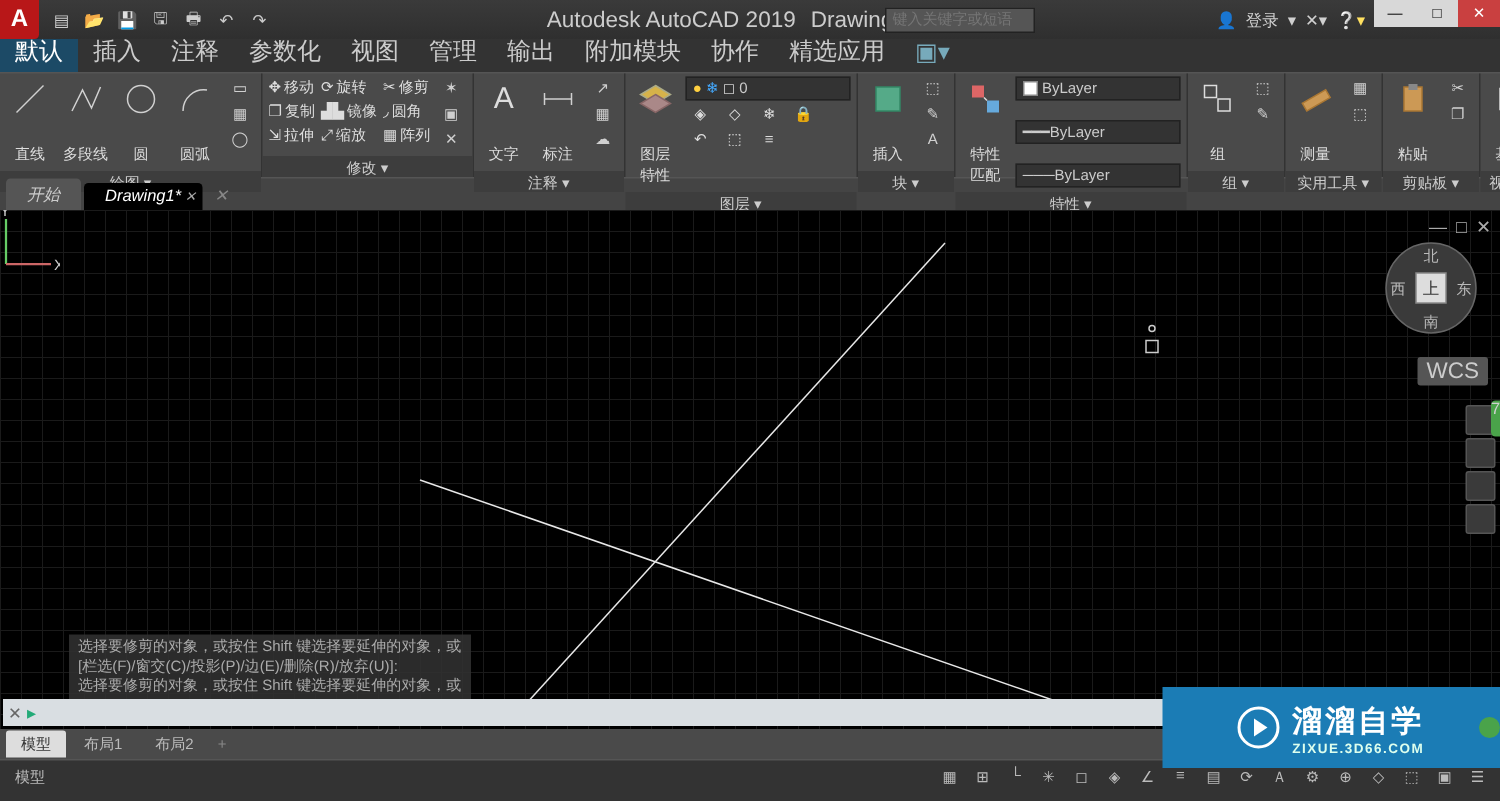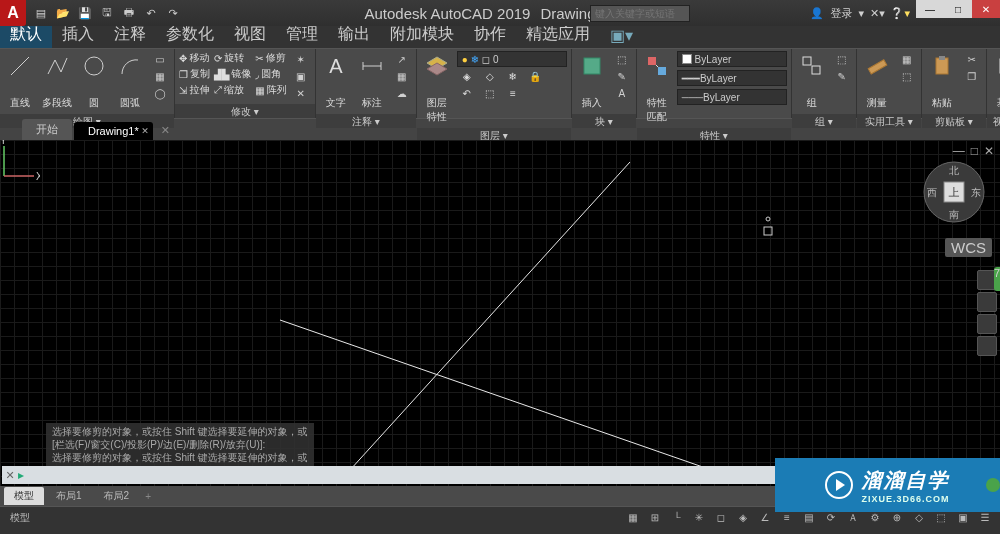--- a/index.html
+++ b/index.html
@@ -31,21 +31,21 @@
 .ribgroup-label { height: 14px; font-size: 10px; color: #ccc; text-align: center; background: #3d3d3d; margin: 2px -4px 0 -4px; padding: 1px 0;}
 .ribbtn-lg { display: flex; flex-direction: column; align-items: center; gap: 1px; padding: 2px; min-width: 32px; }
 .ribbtn-lg .ic { width: 26px; height: 26px; display: flex; align-items: center; justify-content: center; }
 .ribbtn-lg .lbl { font-size: 10px; color: #ddd; white-space: nowrap; margin-top: 16px;}
 .ribcol { display: flex; flex-direction: column; gap: 1px; }
 .ribbtn-sm { width: 20px; height: 16px; display: flex; align-items: center; justify-content: center; font-size: 10px; }
 .ribrow { display: flex; align-items: center; gap: 2px; font-size: 10px; color: #ddd; white-space: nowrap;}
 .layer-sel { background:#333; border:1px solid #222; height:16px; width:110px; font-size:10px; color:#ccc; padding:1px 4px; display:flex; align-items:center;}
 
 
-.doctabs { height: 22px; background: #444; display: flex; align-items: flex-end; padding-left: 22px; border-top:1px solid #555;}
+.doctabs { height: 22px; background: #444; display: flex; align-items: flex-end; padding-left: 4px; border-top:1px solid #555;font-style:italic;}
 .doctab { padding: 3px 14px; font-size: 11px; background: #555; color: #ccc; border-top-left-radius:3px; border-top-right-radius:3px; margin-right: 2px; position:relative;}
 .doctab.active { background: #000000; color: #fff; }
 .doctab .x { position:absolute; right:4px; top:4px; font-size:9px; color:#aaa;}
 .doctab.add { background:transparent; padding:3px 6px; color:#888;}
 
 
 .canvas { position: relative; height: 346px; background: #000; background-image: linear-gradient(#1a1a1a 1px, transparent 1px), linear-gradient(90deg, #1a1a1a 1px, transparent 1px); background-size: 14px 14px; overflow:hidden;}
 .canvas svg { position: absolute; top: 0; left: 0; }
 .ucs { position: absolute; left: 22px; bottom: 62px; }
 .nav-cube { position: absolute; right: 14px; top: 20px; width: 64px; height: 64px; }
@@ -70,21 +70,21 @@
 
 
 .status { height: 22px; background: #333; border-top:1px solid #555; display:flex; align-items:center; justify-content:flex-end; gap:4px; padding:0 6px; font-size:10px; color:#bbb;}
 .status .sbtn { width:18px; height:16px; display:flex; align-items:center; justify-content:center;}
 
 
 .watermark { position:absolute; right:0; bottom:22px; width:225px; height:54px; background:#1b7cb5; display:flex; align-items:center; justify-content:center; gap:8px; color:#fff;}
 .watermark .play { width:28px; height:28px; border:2px solid #fff; border-radius:50%; display:flex; align-items:center; justify-content:center;}
 .watermark .play::after { content:""; border-left:9px solid #fff; border-top:6px solid transparent; border-bottom:6px solid transparent; margin-left:3px;}
 .watermark .wtxt { display:flex; flex-direction:column; font-weight:bold;}
-.watermark .wtxt .t1 { font-size:20px; letter-spacing:2px;font-style:italic;}
+.watermark .wtxt .t1 { font-size:20px; letter-spacing:2px;}
 .watermark .wtxt .t2 { font-size:9px; letter-spacing:1px; color:#dfe;}
 
 .green-sliver { position:absolute; right:0; top:50%; width:6px; height:24px; background:#4aa34a; border-radius:3px 0 0 3px; z-index:5;}
 .green-dot { position:absolute; right:0; bottom:42px; width:14px; height:14px; background:#4aa34a; border-radius:50%; z-index:5;}
 </style>
 </head>
 <body>
 
 <div class="titlebar">
   <div class="logo">A</div>
@@ -308,21 +308,21 @@
           <div class="ic">
             <svg width="24" height="24">
               <rect x="3" y="3" width="8" height="8" fill="#d66"></rect>
               <rect x="13" y="13" width="8" height="8" fill="#6ad"></rect>
               <path d="M11 11 L13 13" stroke="#ddd"></path>
             </svg>
           </div>
           <div class="lbl" style="white-space:pre">特性
 匹配</div>
         </div>
-      <div class="ribcol" style="gap:3px;">
+      <div class="ribcol" style="gap:13px;">
         <div class="layer-sel"><span style="width:10px;height:10px;background:#fff;display:inline-block;border:1px solid #888"></span>&nbsp;<span>ByLayer</span></div>
         <div class="layer-sel">━━━ <span>ByLayer</span></div>
         <div class="layer-sel">─── <span>ByLayer</span></div>
       </div>
     </div>
     <div class="ribgroup-label">特性 ▾</div>
   </div>
 
   <div class="ribgroup">
     <div class="ribgroup-body">

